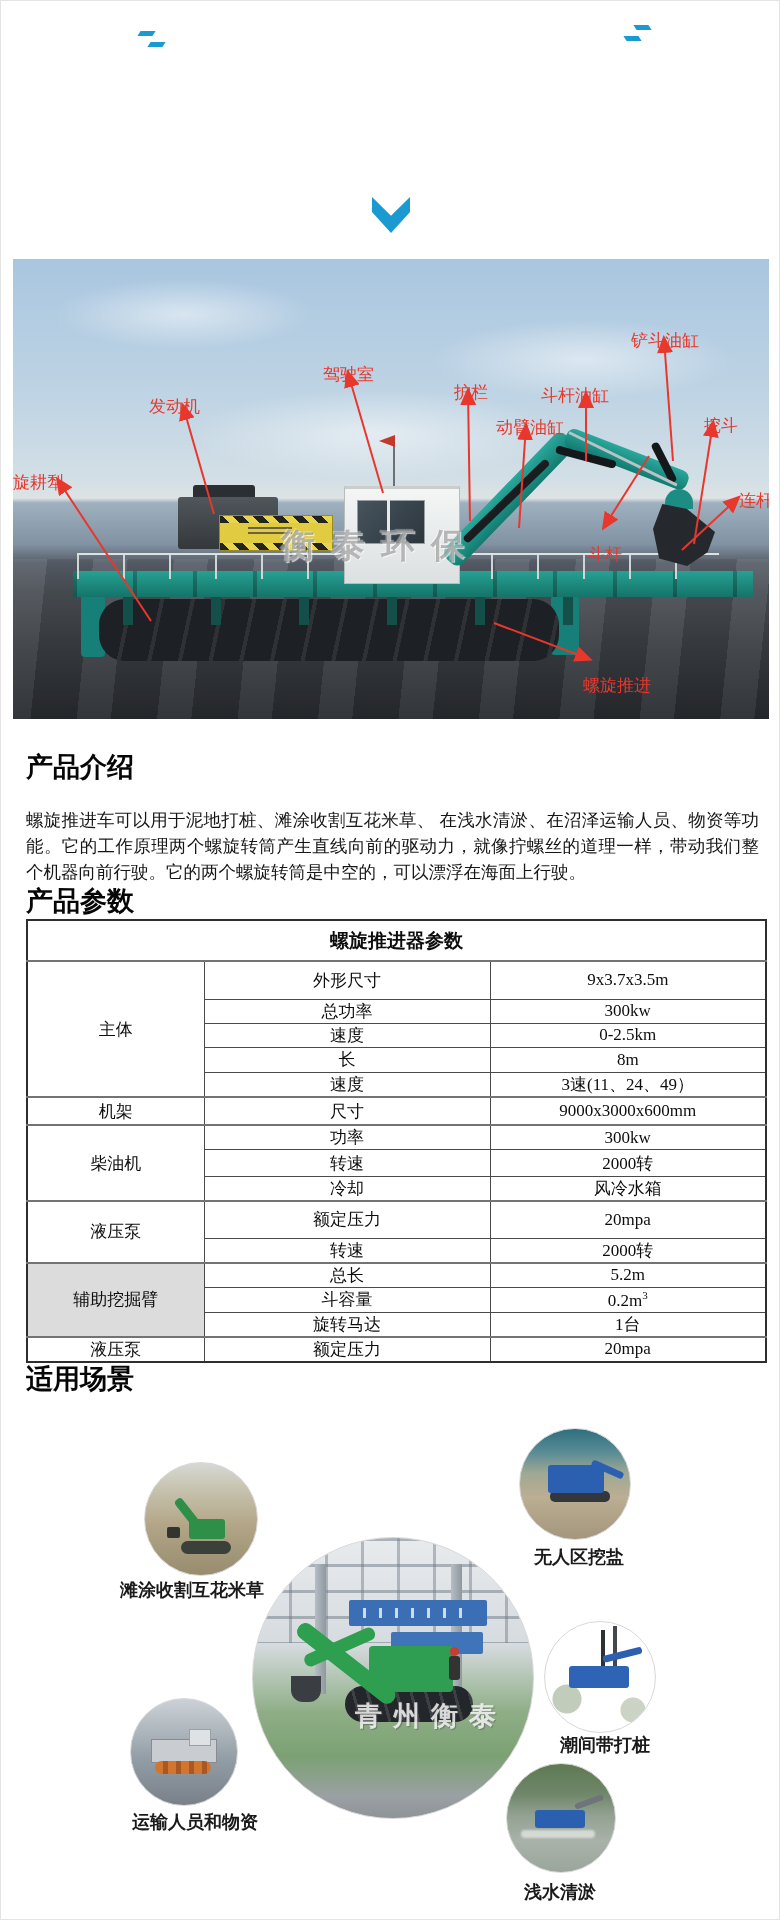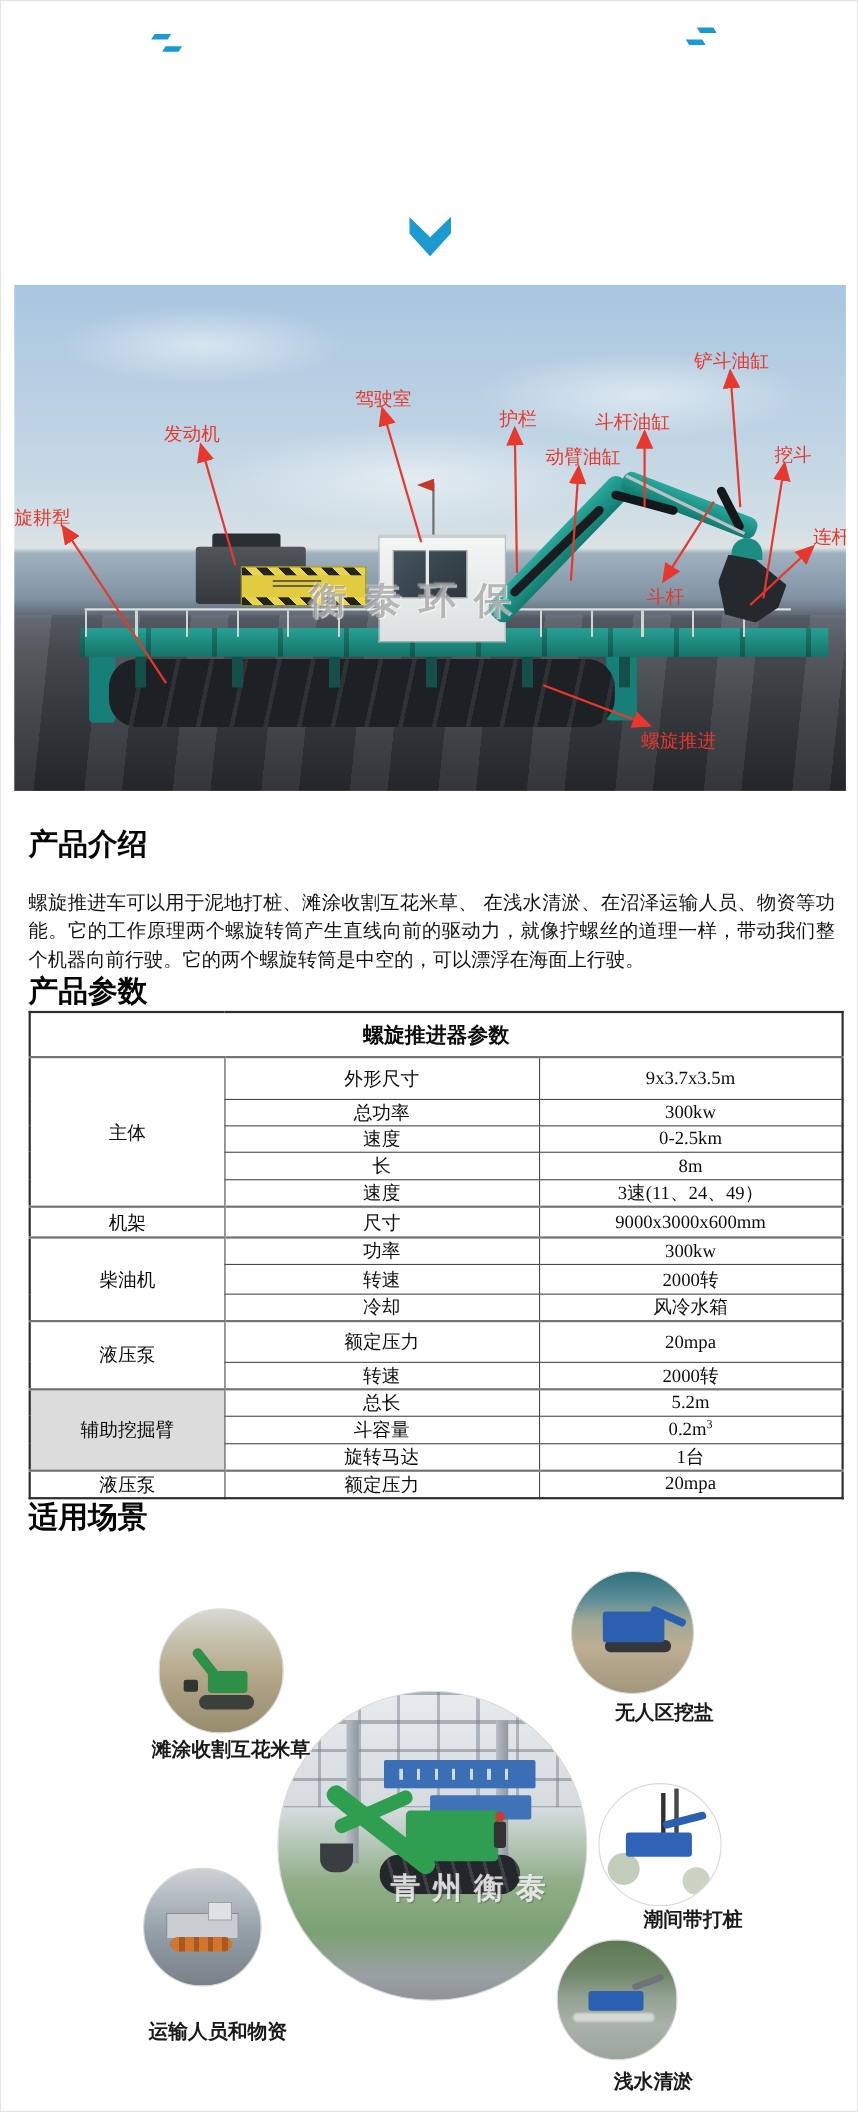--- a/index.html
+++ b/index.html
@@ -63,21 +63,21 @@
   .arm-cyl{left:543px;top:186px;width:62px;height:8px;border-radius:4px;background:#15181b;transform:rotate(15deg);transform-origin:left center;}
   .bucket-cyl{left:641px;top:180px;width:44px;height:8px;border-radius:4px;background:#15181b;transform:rotate(63deg);transform-origin:left center;}
   .thin-rod{left:556px;top:172px;width:120px;height:3px;background:#b9c2c6;transform:rotate(26deg);transform-origin:left center;}
   .bucket{left:640px;top:245px;width:62px;height:62px;background:#25282c;
     clip-path:polygon(15% 0,55% 8%,100% 45%,88% 78%,55% 100%,10% 88%,0 40%);}
   .bucket-link{left:652px;top:230px;width:28px;height:20px;background:#1d8d84;border-radius:14px 14px 0 0;}
   .wm-photo{position:absolute;left:268px;top:264px;font-family:"DejaVu Serif","Liberation Serif",serif;
     font-size:34px;font-weight:700;letter-spacing:16px;color:rgba(125,125,125,.55);
     text-shadow:1px 1px 1px rgba(255,255,255,.75),-1px -1px 1px rgba(255,255,255,.45);white-space:nowrap;text-align:center;}
   .ann-svg{position:absolute;inset:0;z-index:6;}
-  .ann{position:absolute;z-index:7;color:#e8372c;font-size:17px;font-weight:500;white-space:nowrap;}
+  .ann{position:absolute;z-index:7;color:#e8372c;font-size:17px;font-weight:500;white-space:nowrap;margin-top:12px;}
 
   
   .h2{position:absolute;left:25px;font-size:27px;font-weight:700;color:#060606;}
   #intro-h{top:748px;}
   #intro-p{position:absolute;left:25px;top:788px;width:733px;font-size:17.5px;line-height:26px;color:#151515;text-align:justify;}
   #params-h{top:882px;}
 
   .spec-table{position:absolute;left:25px;top:918px;width:741px;border-collapse:collapse;table-layout:fixed;
     font-family:"Liberation Serif","DejaVu Serif",serif;font-size:17px;color:#0d0d0d;}
   .spec-table td{border:1px solid #4a4a4a;text-align:center;vertical-align:middle;padding:0;}
@@ -86,21 +86,21 @@
   tr.sec td{border-top:2px solid #737373;}
   .gray{background:#dcdcdc;}
   .r38{height:38px}.r28{height:28px}.r27{height:27px}.r25{height:25px}.r24{height:24px}
   .r23{height:23px}.r22{height:22px}.r21{height:21px}.r37{height:37px}.r20{height:20px}
   sup{font-size:11px;}
 
   
   #scenes-h{top:1360px;}
   .circle{position:absolute;border-radius:50%;overflow:hidden;border:1px solid #d9d9d9;}
   .circle div{position:absolute;}
-  .scene-label{position:absolute;font-size:18px;font-weight:700;color:#1a1a1a;text-align:right;white-space:nowrap;}
+  .scene-label{position:absolute;font-size:18px;font-weight:700;color:#1a1a1a;text-align:center;white-space:nowrap;}
 
   #big-circle{left:251px;top:1536px;width:280px;height:280px;background:linear-gradient(180deg,#e8ebee 0%,#d6dbdf 38%,#8fae87 62%,#7ba173 78%,#9aa0a3 92%,#8d9396 100%);}
   .truss{left:0;top:0;width:280px;height:105px;
     background:repeating-linear-gradient(90deg,rgba(110,120,132,.45) 0 3px,transparent 3px 36px),
                repeating-linear-gradient(180deg,rgba(110,120,132,.5) 0 3px,transparent 3px 26px);}
   .colmn{width:11px;height:130px;background:linear-gradient(90deg,#b6bdc4,#8f979f);top:26px;}
   .cl1{left:62px;} .cl2{left:198px;}
   .banner1{left:96px;top:62px;width:138px;height:26px;background:#3a6fb5;border-radius:2px;
     background-image:repeating-linear-gradient(90deg,rgba(255,255,255,.75) 0 3px,transparent 3px 16px);background-size:80% 40%;background-position:14px 8px;background-repeat:no-repeat;}
   .banner2{left:138px;top:94px;width:92px;height:22px;background:#3f74b8;border-radius:2px;}
@@ -350,16 +350,16 @@
   </div>
   <div class="circle" id="sc5">
     <div class="sc5-wake"></div>
     <div class="sc5-body"></div>
     <div class="sc5-arm"></div>
   </div>
 
   <div class="scene-label" style="left:101px;top:1577px;width:180px;">滩涂收割互花米草</div>
   <div class="scene-label" style="left:508px;top:1544px;width:140px;">无人区挖盐</div>
   <div class="scene-label" style="left:534px;top:1732px;width:140px;">潮间带打桩</div>
-  <div class="scene-label" style="left:80px;top:1809px;width:180px;margin-top:25px;">运输人员和物资</div>
+  <div class="scene-label" style="left:104px;top:1809px;width:180px;">运输人员和物资</div>
   <div class="scene-label" style="left:489px;top:1879px;width:140px;">浅水清淤</div>
 
 </div>
 
 </body></html>

